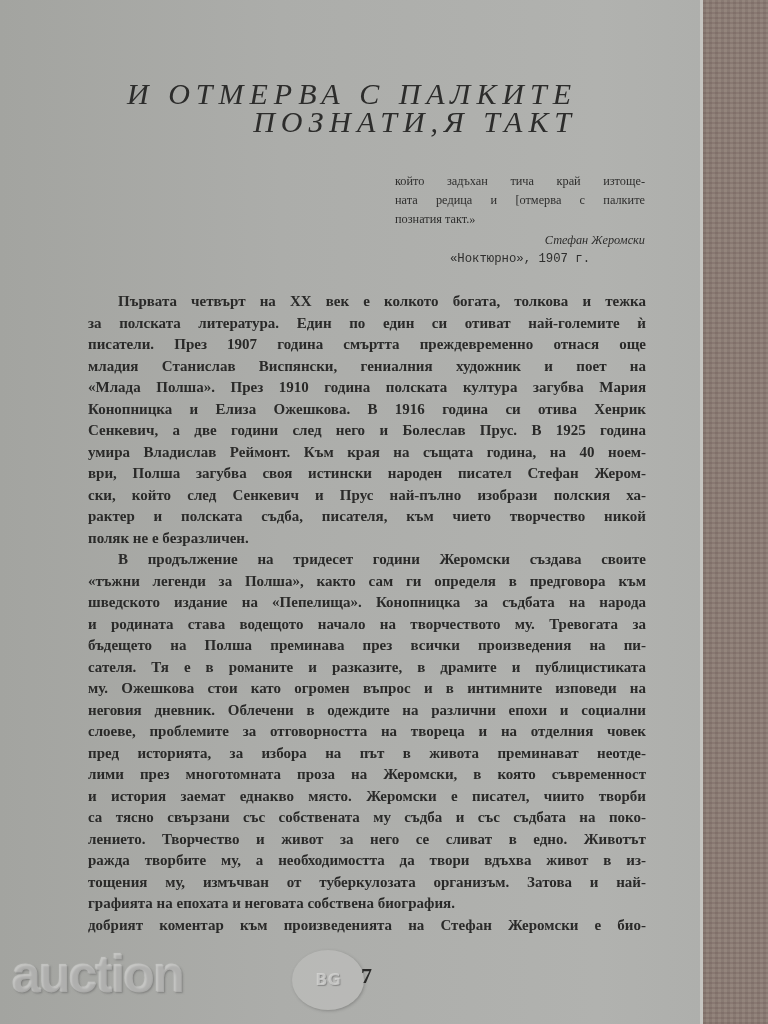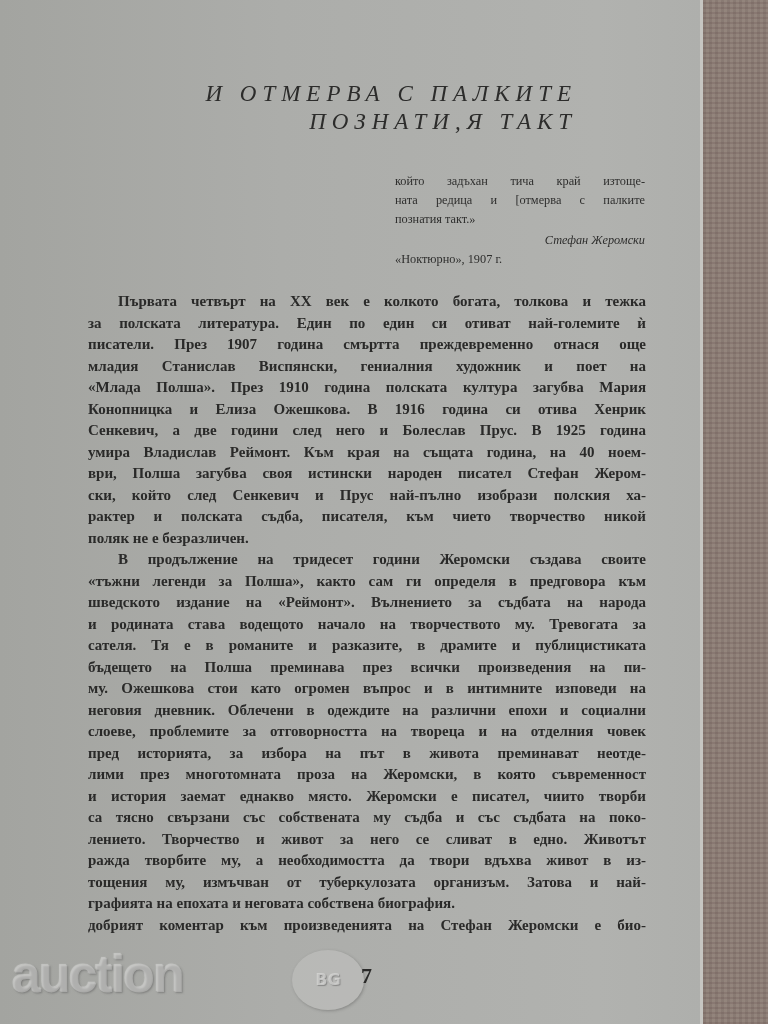--- a/index.html
+++ b/index.html
@@ -23,37 +23,37 @@
       background:
         repeating-linear-gradient(0deg, rgba(120,100,95,0.35) 0 2px, rgba(150,135,125,0.25) 2px 5px),
         repeating-linear-gradient(90deg, rgba(110,95,90,0.3) 0 3px, rgba(160,145,135,0.2) 3px 6px),
         #8e8079;
     }
     .title {
       position: absolute; right: 125px; top: 80px;
       text-align: right;
       font-family: "Liberation Serif", serif;
       font-style: italic;
-      font-size: 23px;
+      font-size: 30px;
       letter-spacing: 6px;
       line-height: 28px;
       color: #2c2c2b;
     }
     .epigraph {
       position: absolute; left: 395px; top: 172px; width: 250px;
       font-family: "Liberation Serif", serif;
       font-size: 12.3px;
       line-height: 19px;
       color: #2e2e2d;
       text-align: justify;
     }
     .epigraph .author {
       text-align: right; font-style: italic; margin-top: 2px;
     }
-    .epigraph .source { text-align: left; }
+    .epigraph .source { text-align: center; font-family: Liberation Mono, monospace; }
     .body-text {
       position: absolute; left: 88px; top: 291px; width: 558px;
       font-family: "Liberation Serif", serif;
       font-size: 15px;
       line-height: 21.5px;
       color: #2a2a29;
       font-weight: bold;
     }
     .line {
       display: block; white-space: nowrap;
@@ -111,24 +111,24 @@
     <span class="line">«Млада Полша». През 1910 година полската култура загубва Мария</span>
     <span class="line">Конопницка и Елиза Ожешкова. В 1916 година си отива Хенрик</span>
     <span class="line">Сенкевич, а две години след него и Болеслав Прус. В 1925 година</span>
     <span class="line">умира Владислав Реймонт. Към края на същата година, на 40 ноем-</span>
     <span class="line">ври, Полша загубва своя истински народен писател Стефан Жером-</span>
     <span class="line">ски, който след Сенкевич и Прус най-пълно изобрази полския ха-</span>
     <span class="line">рактер и полската съдба, писателя, към чието творчество никой</span>
     <span class="line last">поляк не е безразличен.</span>
     <span class="line indent">В продължение на тридесет години Жеромски създава своите</span>
     <span class="line">«тъжни легенди за Полша», както сам ги определя в предговора към</span>
-    <span class="line">шведското издание на «Реймонт». Вълнението за съдбата на народа</span>
+    <span class="line">шведското издание на «Пепелища». Конопницка за съдбата на народа</span>
     <span class="line">и родината става водещото начало на творчеството му. Тревогата за</span>
+    <span class="line">бъдещето на Полша преминава през всички произведения на пи-</span>
     <span class="line">сателя. Тя е в романите и разказите, в драмите и публицистиката</span>
-    <span class="line">бъдещето на Полша преминава през всички произведения на пи-</span>
     <span class="line">му. Ожешкова стои като огромен въпрос и в интимните изповеди на</span>
     <span class="line">неговия дневник. Облечени в одеждите на различни епохи и социални</span>
     <span class="line">слоеве, проблемите за отговорността на твореца и на отделния човек</span>
     <span class="line">пред историята, за избора на път в живота преминават неотде-</span>
     <span class="line">лими през многотомната проза на Жеромски, в която съвременност</span>
     <span class="line">и история заемат еднакво място. Жеромски е писател, чиито творби</span>
     <span class="line">са тясно свързани със собствената му съдба и със съдбата на поко-</span>
     <span class="line">лението. Творчество и живот за него се сливат в едно. Животът</span>
     <span class="line">ражда творбите му, а необходимостта да твори вдъхва живот в из-</span>
     <span class="line">тощения му, измъчван от туберкулозата организъм. Затова и най-</span>

